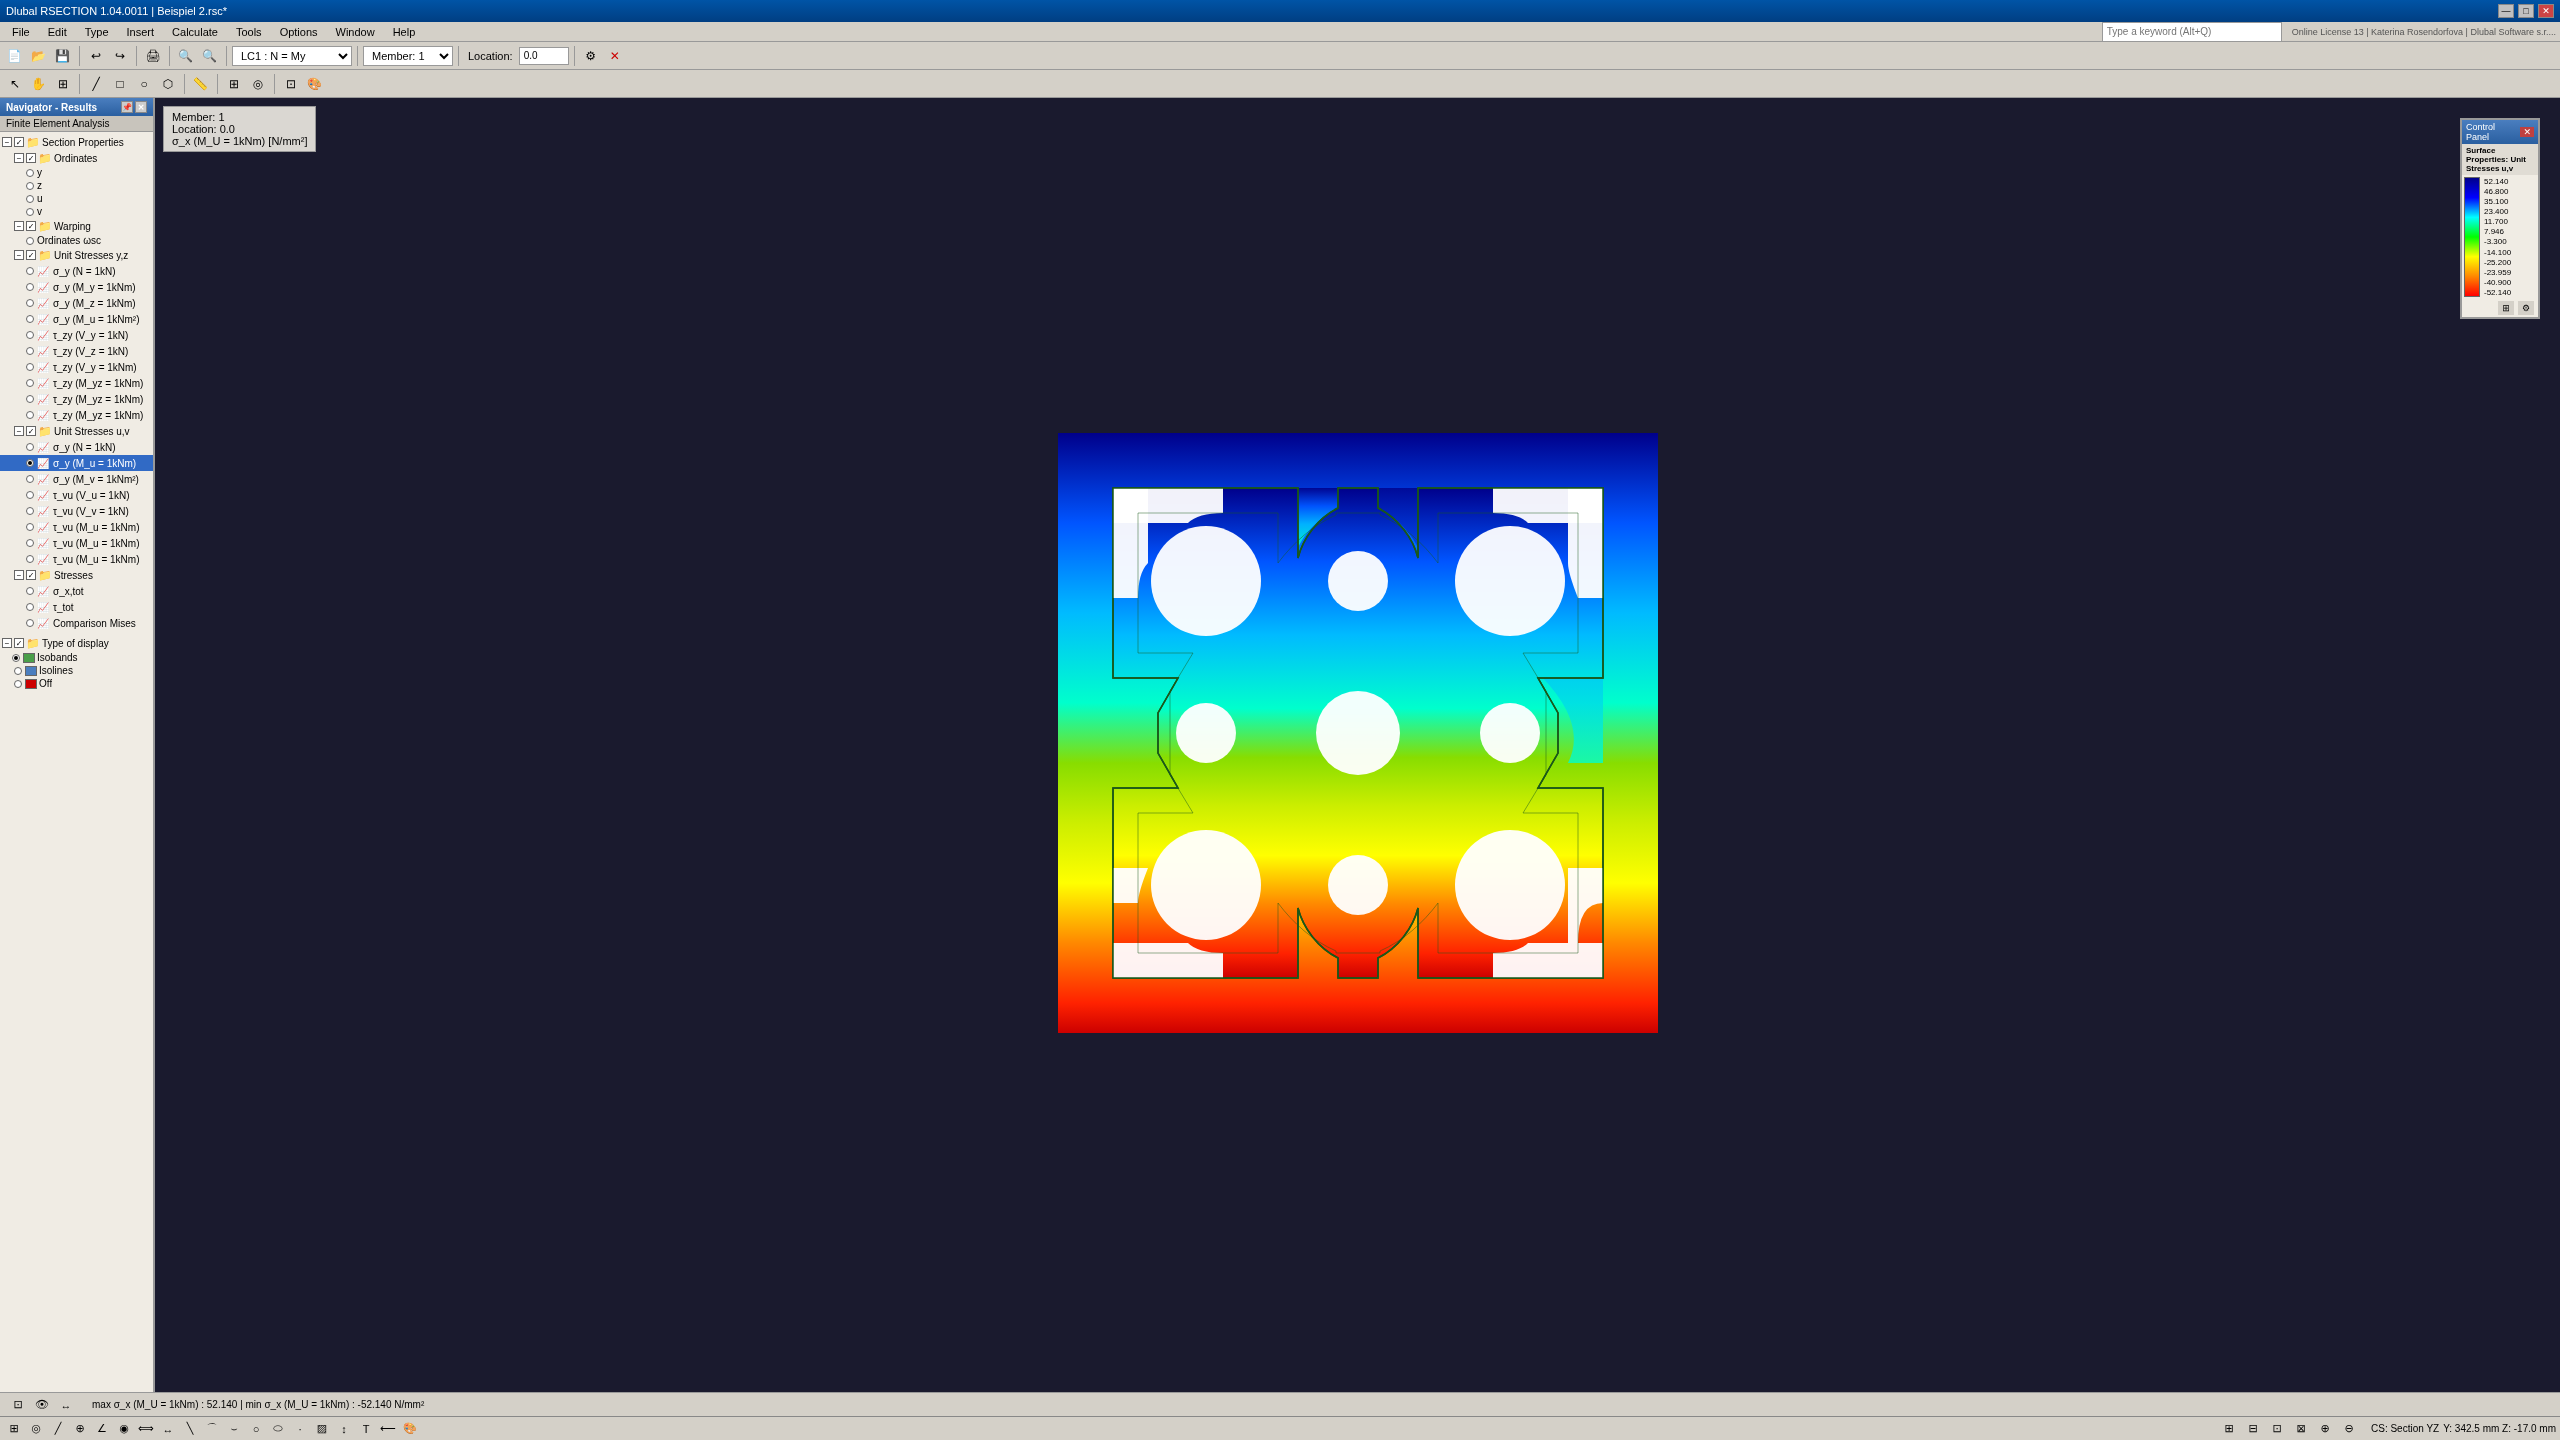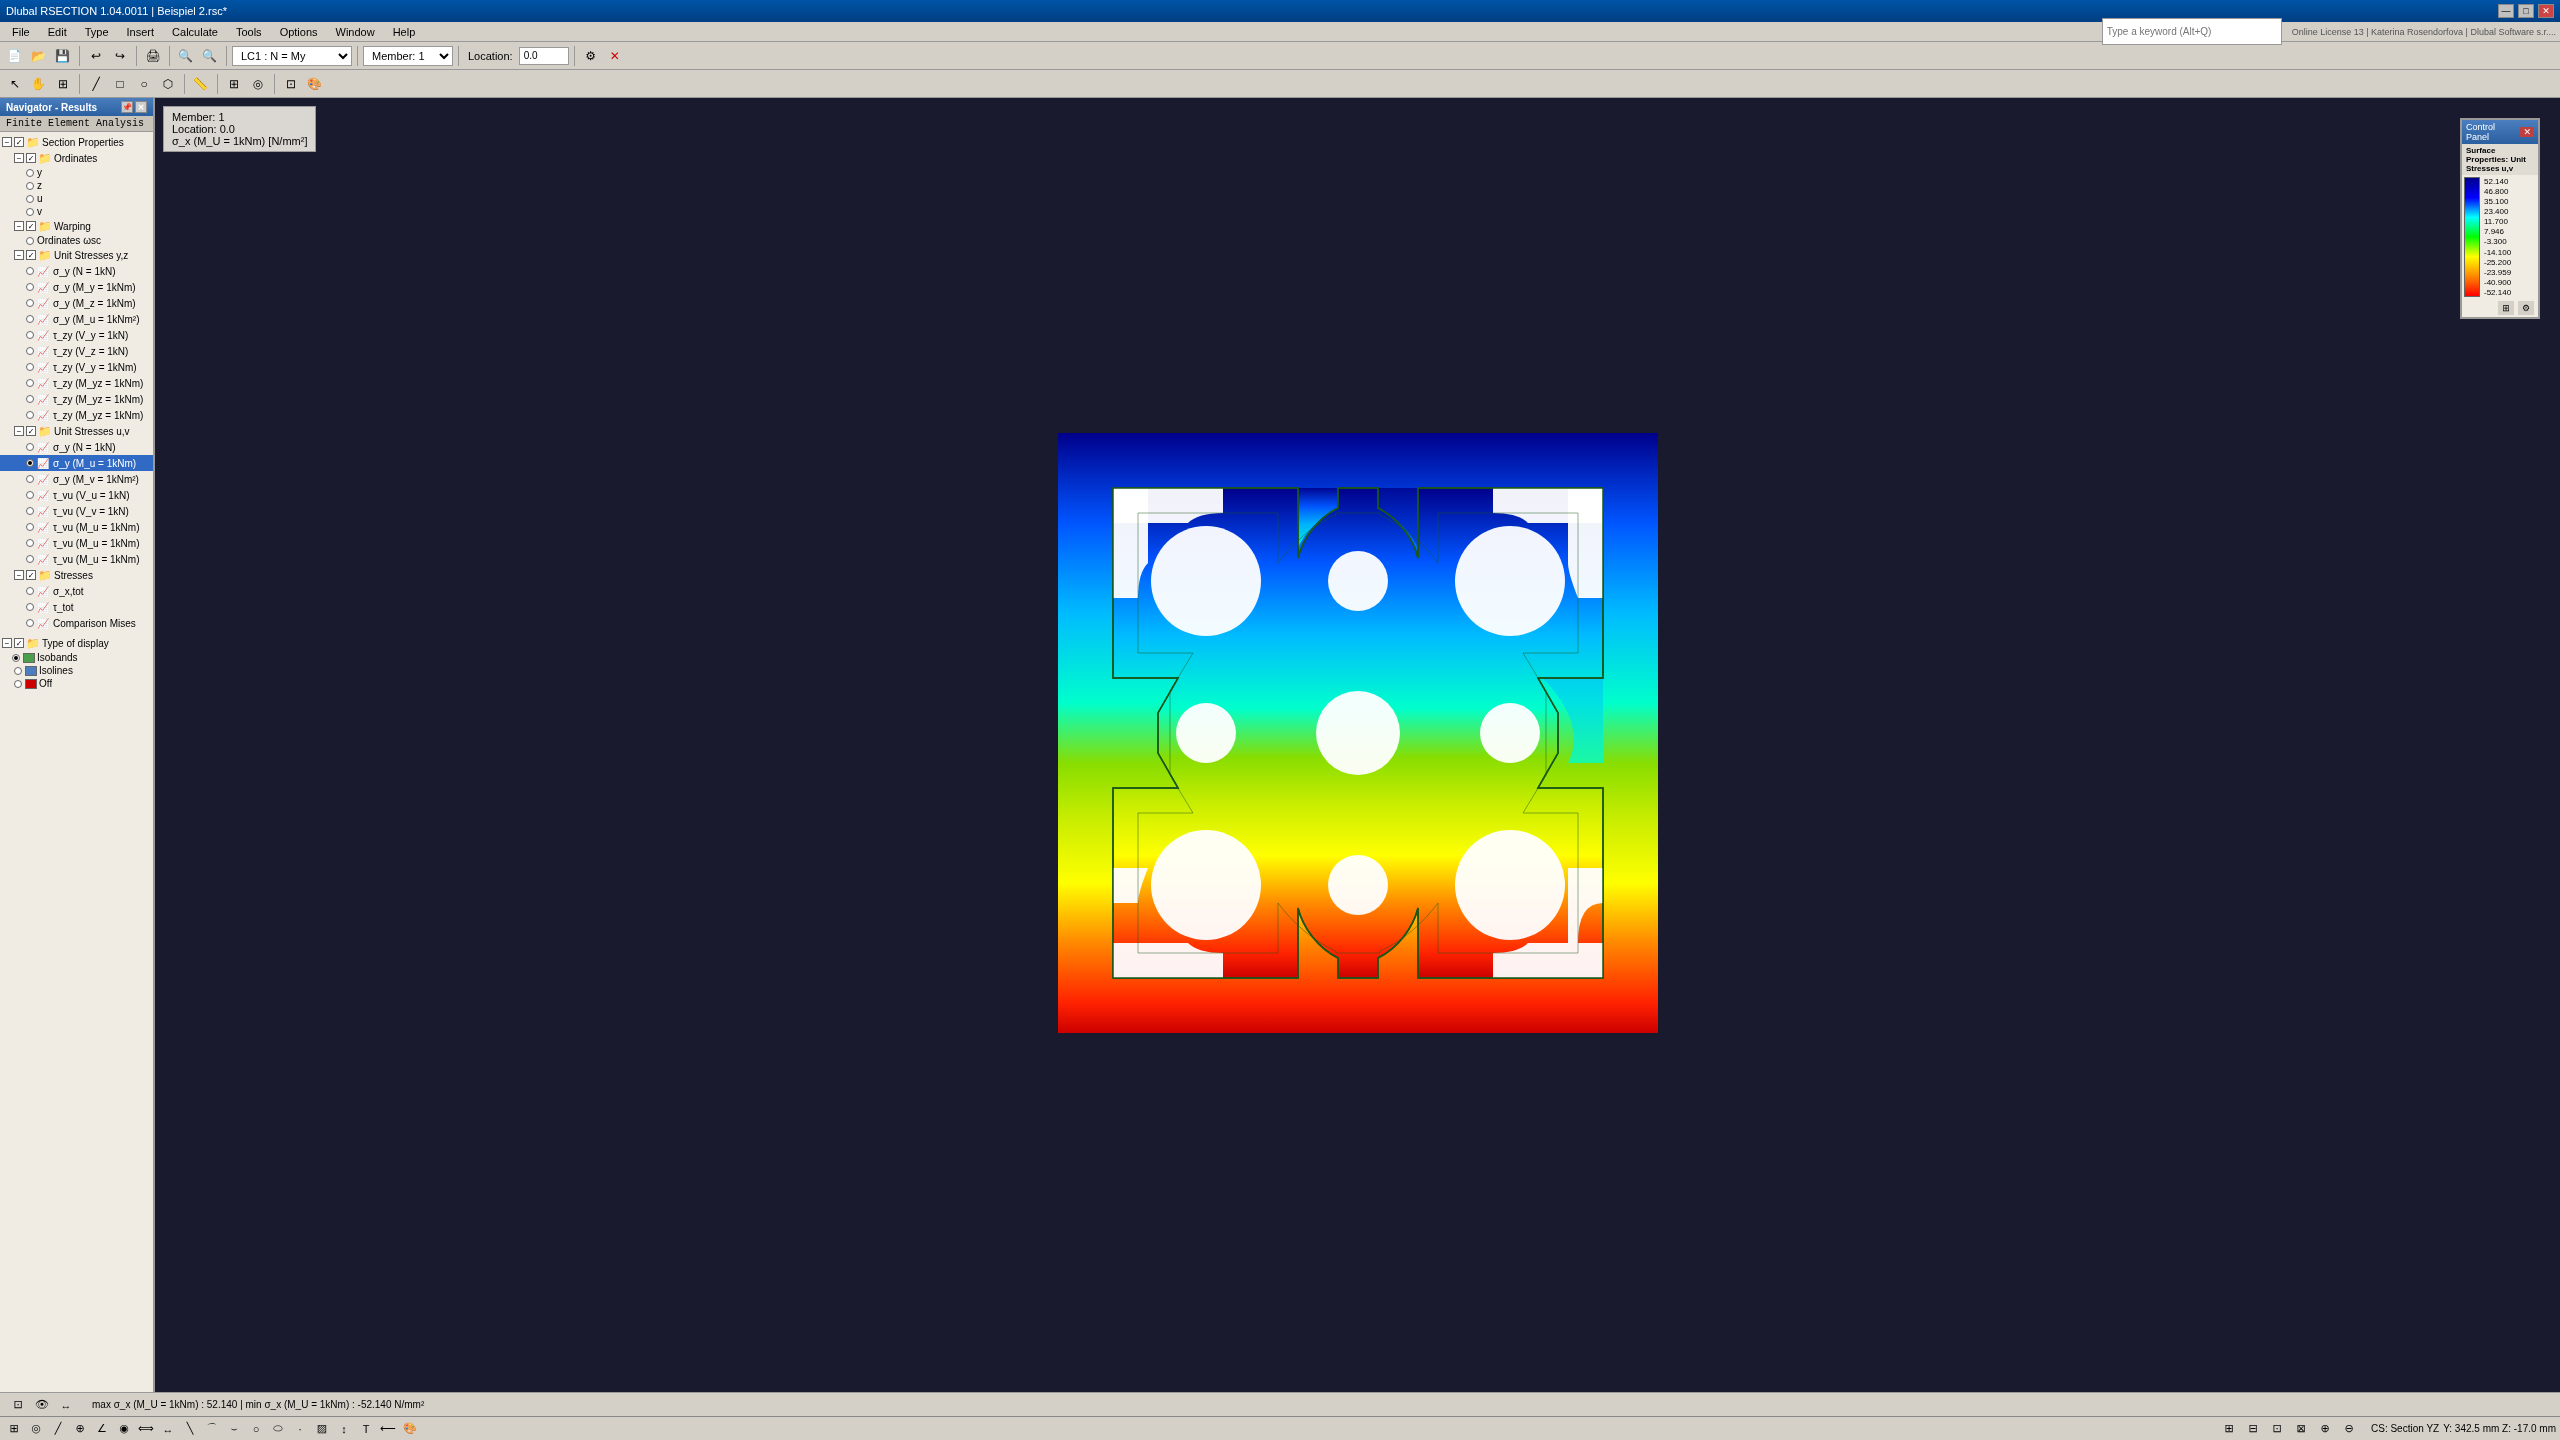--- a/index.html
+++ b/index.html
@@ -117,21 +117,20 @@
       font-size: 8px;
       display: flex; align-items: center; justify-content: center;
       cursor: pointer;
     }
 
     #nav-sub-header {
       background: #c8c4bc;
       border-bottom: 1px solid #999;
       padding: 2px 6px;
       font-size: 10px;
-      font-family: Liberation Mono, monospace;
     }
 
     #nav-tree {
       flex: 1;
       overflow-y: auto;
       overflow-x: hidden;
       padding: 2px 0;
     }
 
     .tree-item {
@@ -319,21 +318,21 @@
   <span class="menu-item">Edit</span>
   <span class="menu-item">Type</span>
   <span class="menu-item">Insert</span>
   <span class="menu-item">Calculate</span>
   <span class="menu-item">Tools</span>
   <span class="menu-item">Options</span>
   <span class="menu-item">Window</span>
   <span class="menu-item">Help</span>
 
   <div style="flex:1"></div>
-  <input type="text" style="height: 27px; width: 180px; font-size: 10px; border: 1px solid rgb(153, 153, 153); padding: 0px 4px;" placeholder="Type a keyword (Alt+Q)">
+  <input type="text" style="height: 20px; width: 180px; font-size: 10px; border: 1px solid rgb(153, 153, 153); padding: 0px 4px;" placeholder="Type a keyword (Alt+Q)">
   <span style="font-size:9px;margin-left:8px;color:#555;">Online License 13 | Katerina Rosendorfova | Dlubal Software s.r....</span>
 </div>
 
 <div id="toolbar">
   <div class="tb-btn">📄</div>
   <div class="tb-btn">📂</div>
   <div class="tb-btn">💾</div>
   <div class="tb-sep"></div>
   <div class="tb-btn">↩</div>
   <div class="tb-btn">↪</div>

